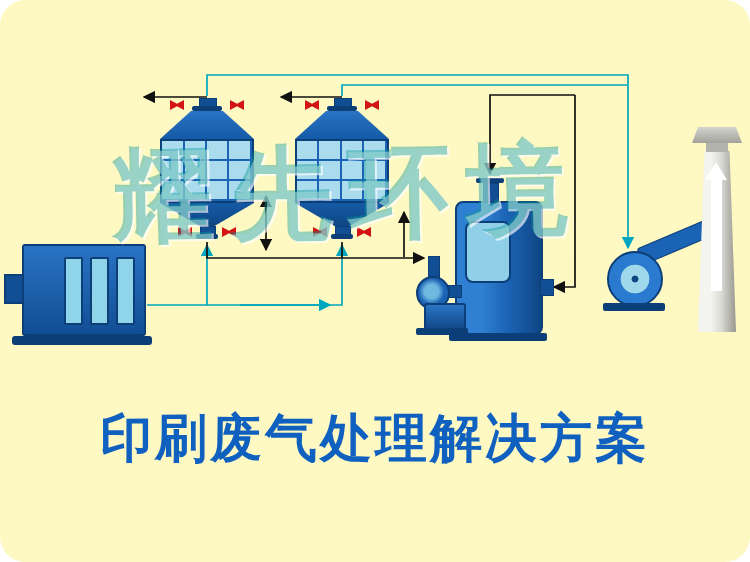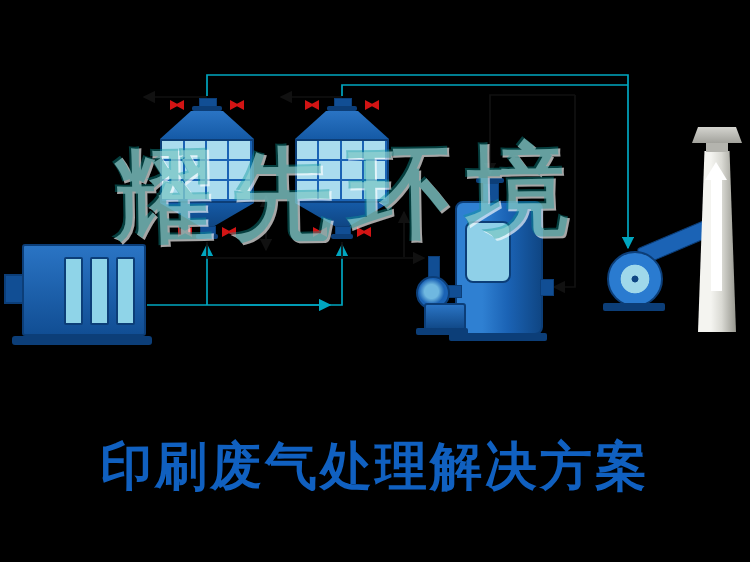--- a/index.html
+++ b/index.html
@@ -1,17 +1,17 @@
 <!DOCTYPE html>
 <html><head>
 <meta charset="utf-8">
 <style>
   html,body{margin:0;padding:0;background:#fff;}
-  #page{position:relative;width:750px;height:562px;background:#000000;overflow:hidden;
-        font-family:"Liberation Sans",sans-serif;}
+  #page{position:relative;width:750px;height:562px;background:#fef9c3;overflow:hidden;
+        font-family:"Liberation Sans",sans-serif;border-radius:25px;}
   .abs{position:absolute;}
   
   #flow-svg{position:absolute;left:0;top:0;width:750px;height:562px;z-index:1;pointer-events:none;}
   .bl{fill:none;stroke:#111111;stroke-width:1.7;}
   .tl{fill:none;stroke:#00a6c0;stroke-width:1.7;}
   
   .dev{z-index:2;}
   
   .esp-body{left:22px;top:244px;width:120px;height:88px;background:linear-gradient(180deg,#2a74c4,#114e94);
             border:2px solid #0c3e78;border-radius:3px;}
@@ -61,21 +61,21 @@
           background:linear-gradient(90deg,#f4f4f0 0 34%,#dadad4 62%,#96968e);
           clip-path:polygon(17% 0,83% 0,100% 100%,0 100%);}
   .ch-arrow-head{left:705px;top:162px;width:0;height:0;z-index:3;
           border-left:11px solid transparent;border-right:11px solid transparent;border-bottom:18px solid #ffffff;}
   .ch-arrow-stem{left:711px;top:179px;width:11px;height:112px;background:#ffffff;z-index:3;}
   
   #watermark{left:112px;top:126px;z-index:6;font-size:102px;font-weight:700;letter-spacing:16px;
              font-family:"Liberation Serif","DejaVu Serif",serif;
              color:rgba(13,150,150,0.42);text-shadow:2px 2px 0 rgba(255,255,255,0.65);
              transform:rotate(-1deg);white-space:nowrap;pointer-events:none;}
-  #title{left:0;top:432px;width:750px;text-align:center;z-index:4;
+  #title{left:0;top:404px;width:750px;text-align:center;z-index:4;
          font-size:52px;font-weight:700;letter-spacing:3px;color:#1060c0;
          font-family:"Liberation Serif","DejaVu Serif",serif;}
 </style>
 </head>
 <body>
 
 <div id="page">
 
   <svg id="flow-svg" viewBox="0 0 750 562">
     <defs>

